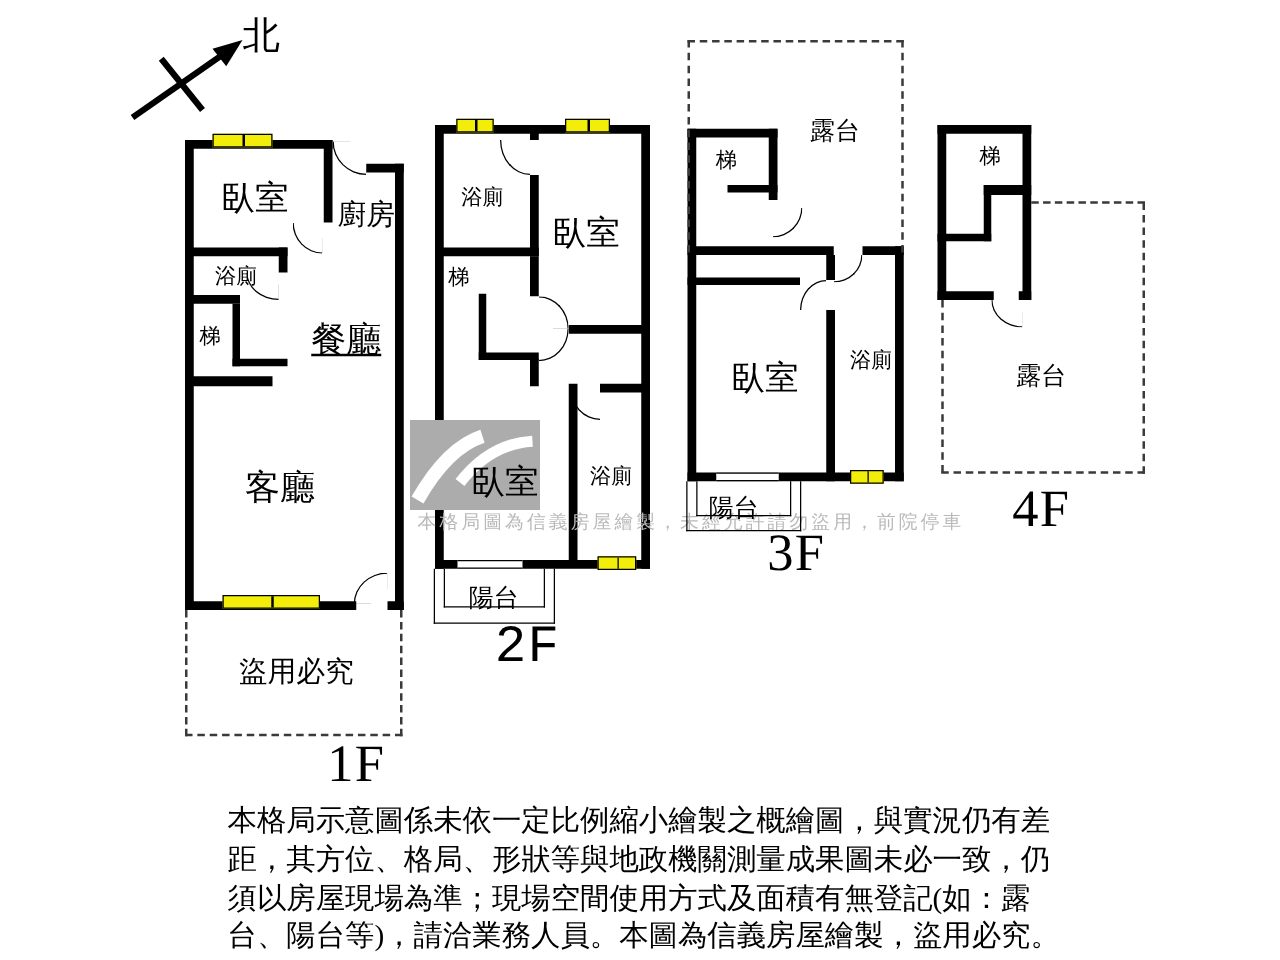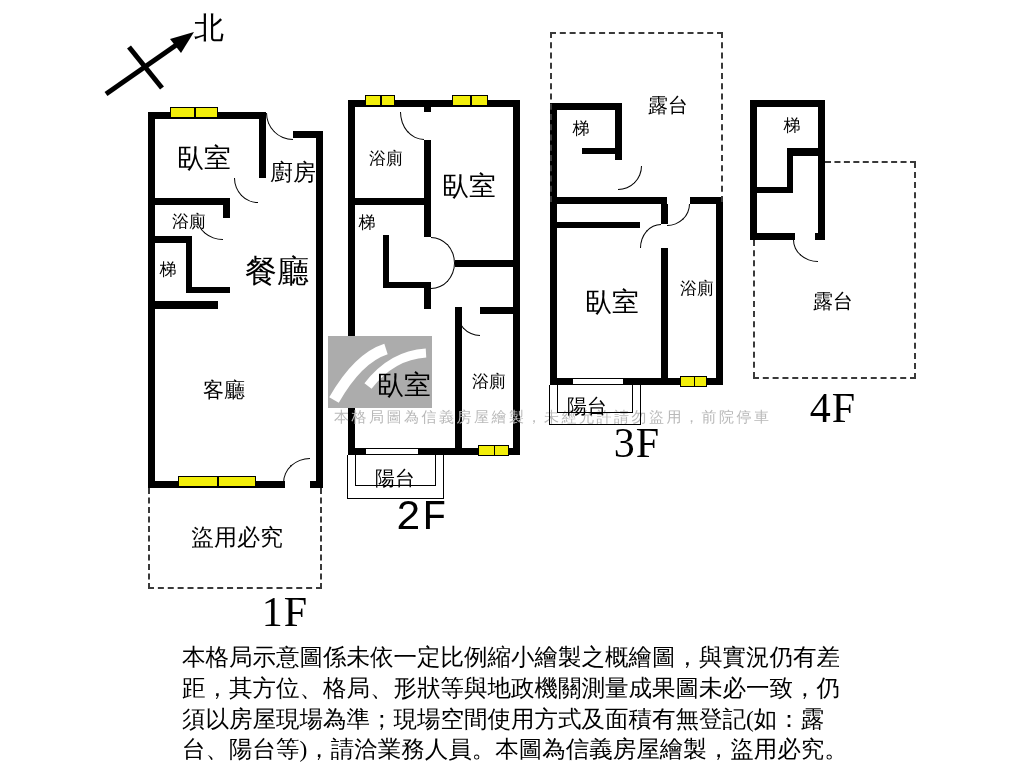--- a/index.html
+++ b/index.html
@@ -74,22 +74,22 @@
     <div class="window" style="left:178px;top:476px;width:78px;height:11px;">
         <div class="wmid"></div>
       </div>
 
     <div class="dashed-rect" style="left:148px;top:488px;width:174px;height:101px;border-left:2px dashed #3a3a3a;border-right:2px dashed #3a3a3a;border-bottom:2px dashed #3a3a3a;"></div>
 
     <div class="rlabel" style="left:204px;top:158px;font-size:27px;">臥室</div>
     <div class="rlabel" style="left:293px;top:172px;font-size:23px;">廚房</div>
     <div class="rlabel" style="left:189px;top:221px;font-size:17px;">浴廁</div>
     <div class="rlabel" style="left:168px;top:269px;font-size:17px;">梯</div>
-    <div class="rlabel" style="left:277px;top:272px;font-size:32px;">餐廳</div>
-    <div class="rlabel" style="left:224px;top:390px;font-size:21px;">客廳</div>
+    <div class="rlabel" style="left:277px;top:272px;font-size:28px;text-decoration:underline;">餐廳</div>
+    <div class="rlabel" style="left:224px;top:390px;font-size:28px;">客廳</div>
     <div class="rlabel" style="left:237px;top:537px;font-size:23px;">盜用必究</div>
     <div class="flabel" style="left:237px;top:612px;margin-left:48px;">1F</div>
   </div>
 
   <div>
     <div class="wall" style="left:348px;top:100px;width:7px;height:355px;"></div>
     <div class="wall" style="left:348px;top:100px;width:172px;height:7px;"></div>
     <div class="wall" style="left:513px;top:100px;width:7px;height:355px;"></div>
     <div class="wall" style="left:348px;top:448px;width:172px;height:7px;"></div>
     <div class="wall" style="left:424px;top:100px;width:7px;height:12px;"></div>

